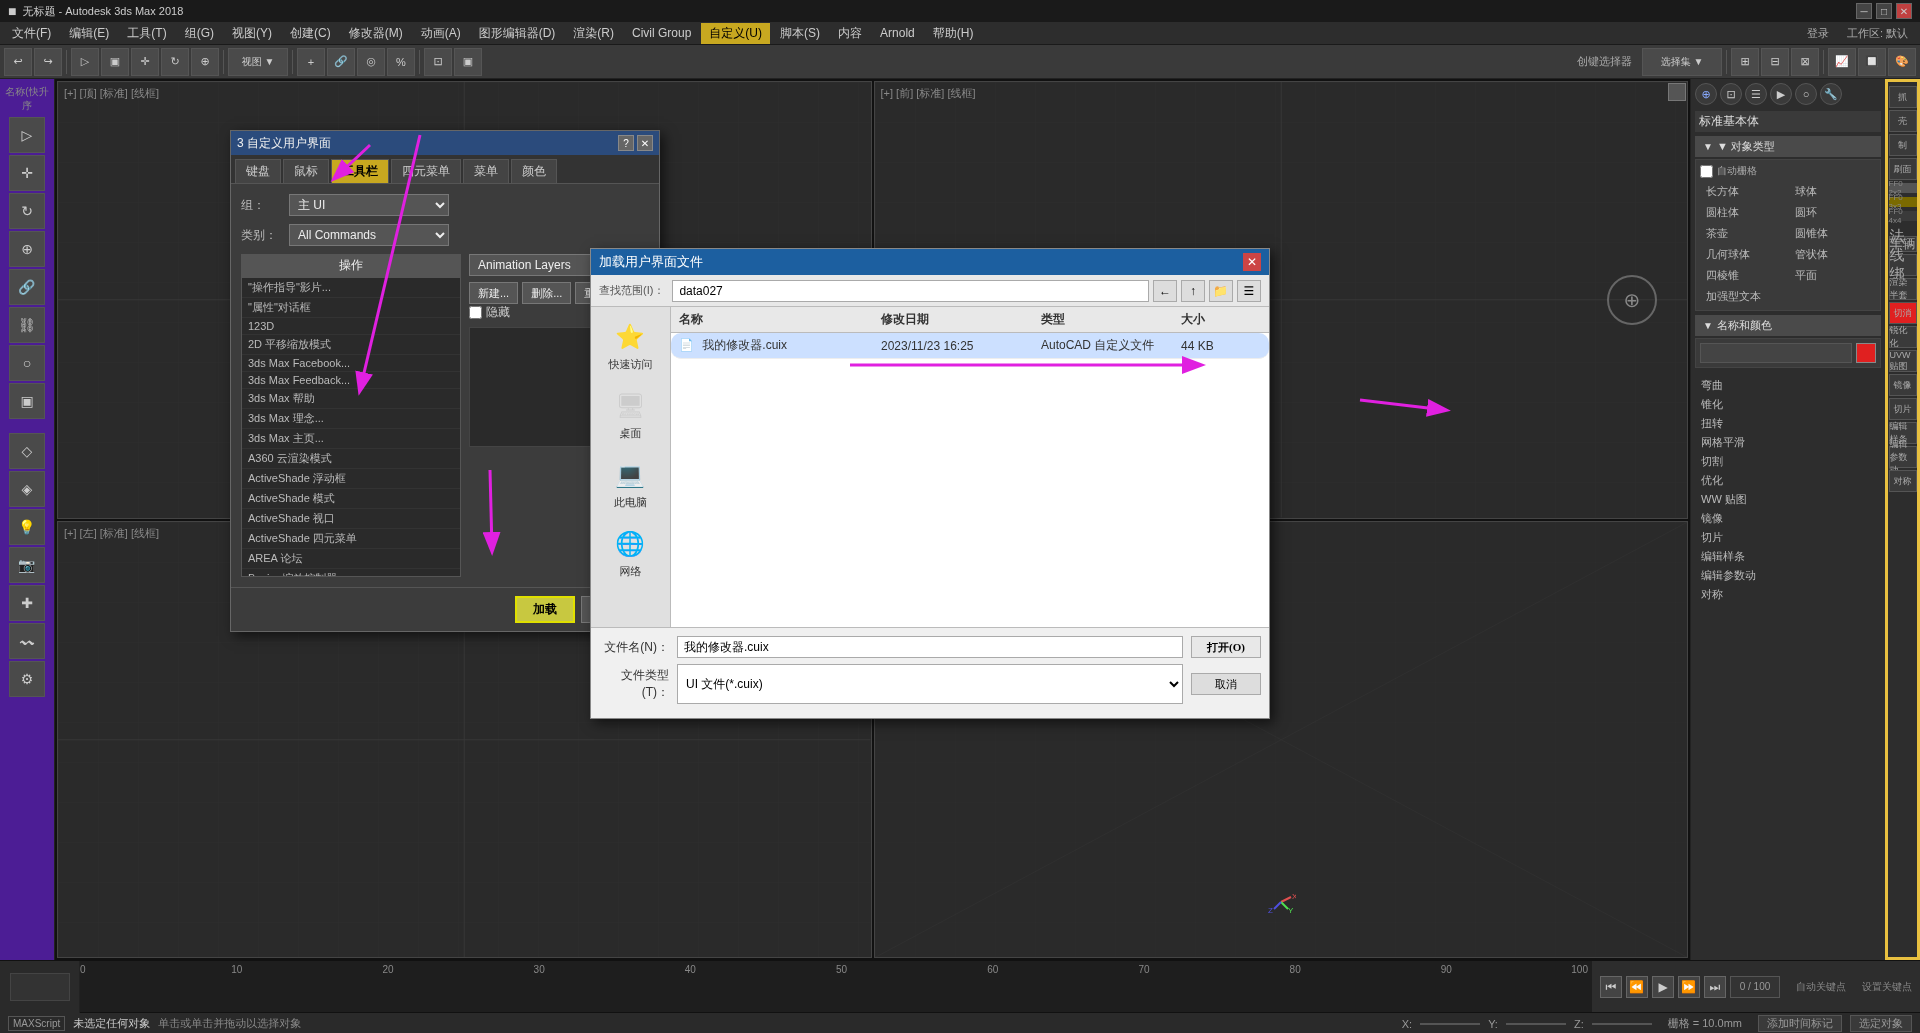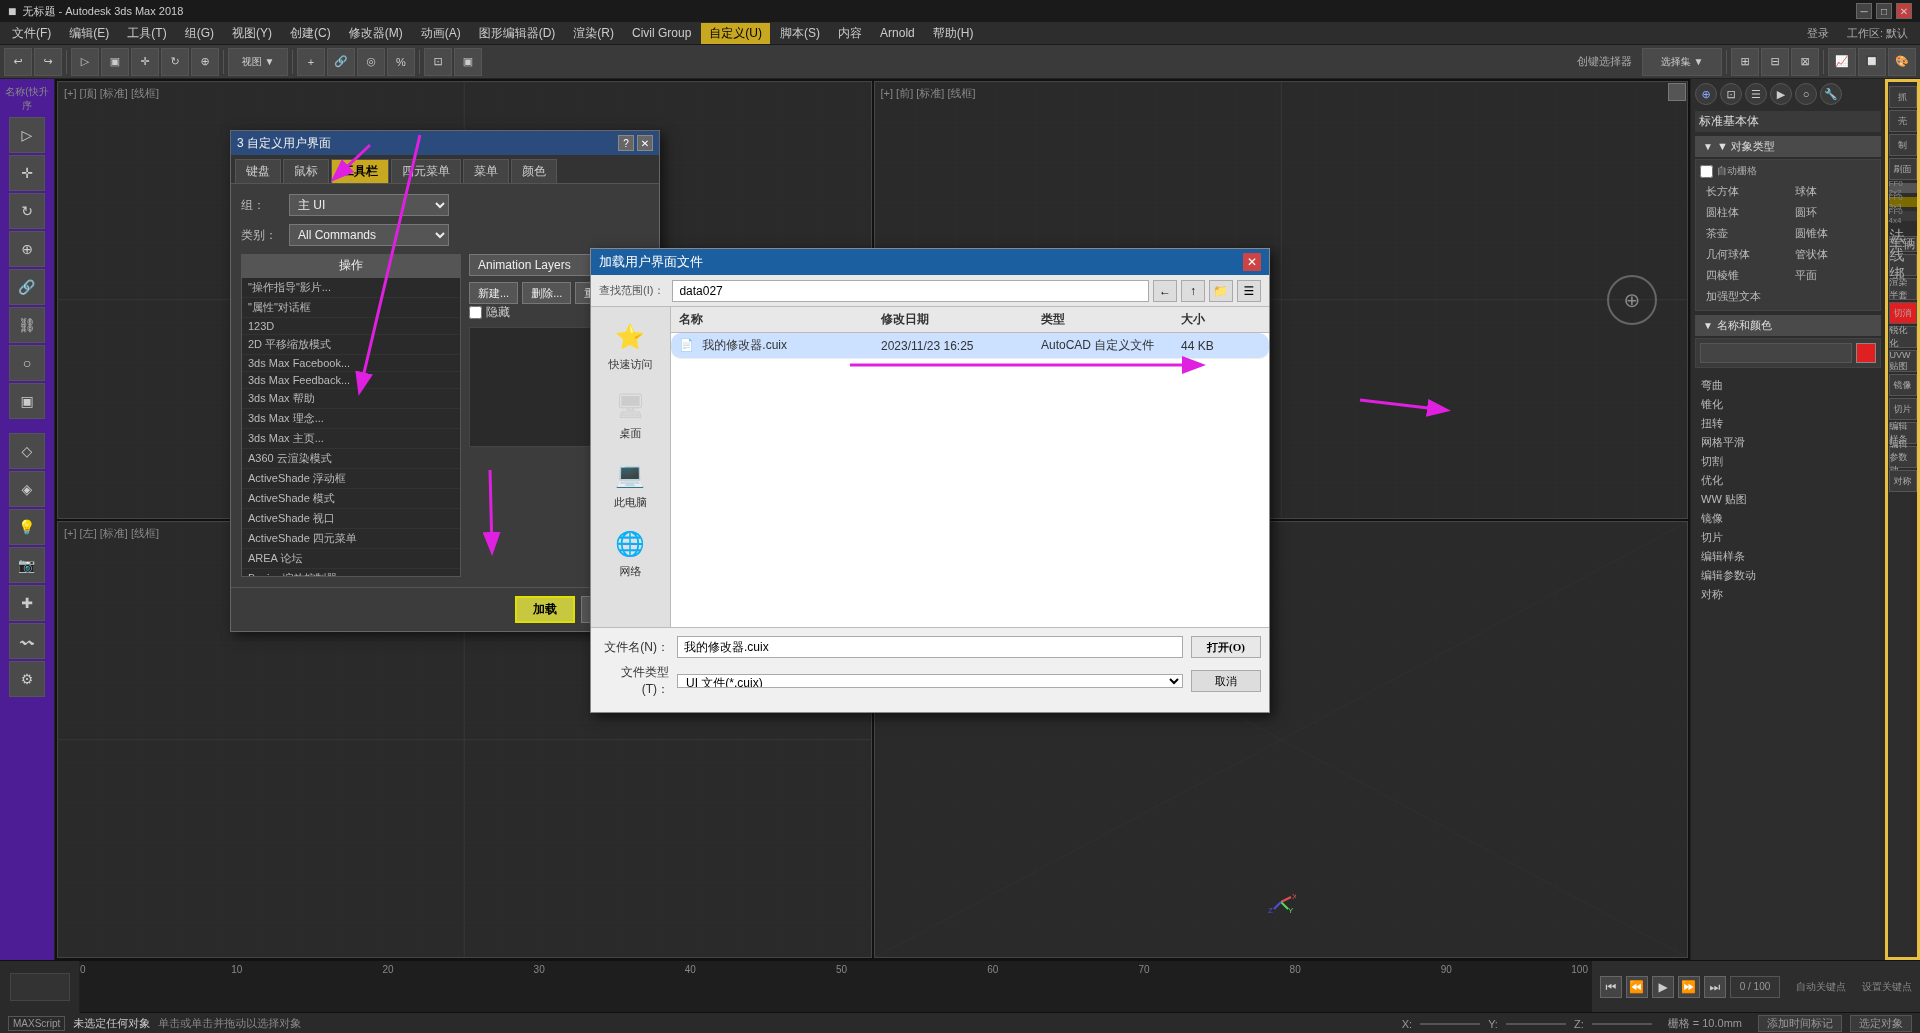--- a/index.html
+++ b/index.html
@@ -431,21 +431,21 @@
     .footer-input {
       flex: 1;
       height: 22px;
       border: 1px solid #aaa;
       background: #fff;
       padding: 0 6px;
       font-size: 12px;
     }
     .footer-select {
       flex: 1;
-      height: 14px;
+      height: 40px;
       border: 1px solid #aaa;
       background: #fff;
       padding: 0 4px;
       font-size: 12px;
     }
     .footer-btn {
       width: 70px; height: 22px;
       background: #ddd;
       border: 1px solid #aaa;
       font-size: 11px;

